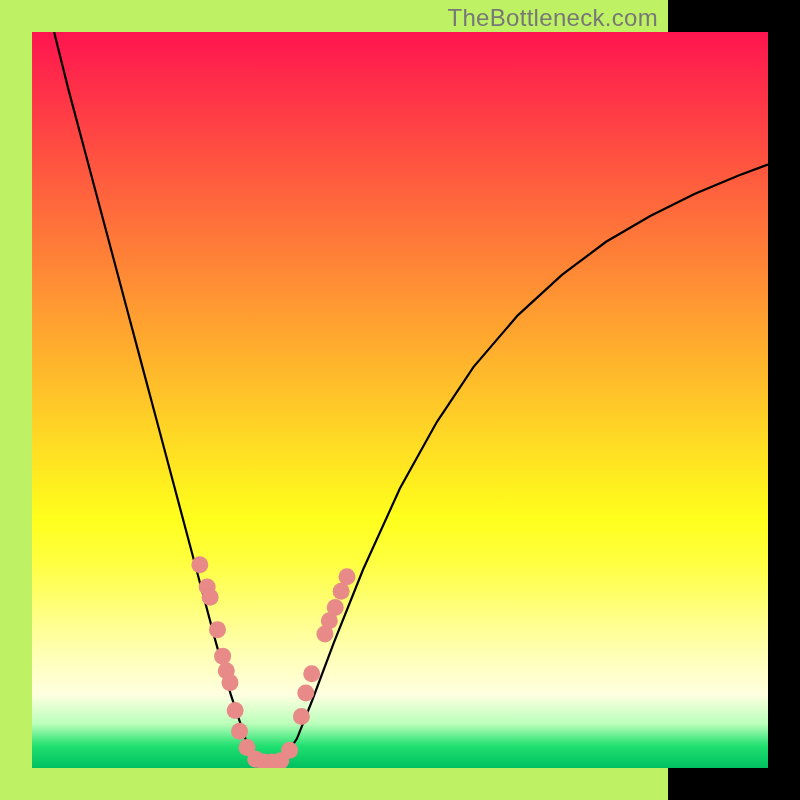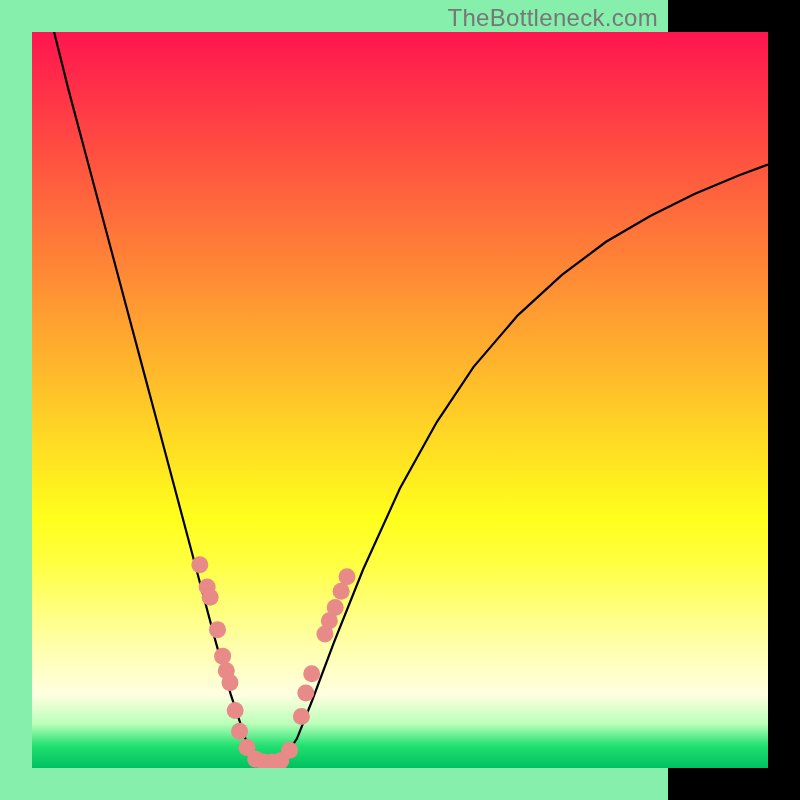--- a/index.html
+++ b/index.html
@@ -8,21 +8,21 @@
     width: 800px;
     height: 800px;
     overflow: hidden;
     background: #000;
     font-family: Arial, Helvetica, sans-serif;
   }
   .frame {
     position: relative;
     width: 668px;
     height: 800px;
-    background: #86efac;
+    background: #bef264;
   }
   .plot {
     position: absolute;
     left: 32px;
     top: 32px;
     width: 736px;
     height: 736px;
     background: linear-gradient(to bottom,
       #ff154f 0%,
       #ff2a4a 6%,

